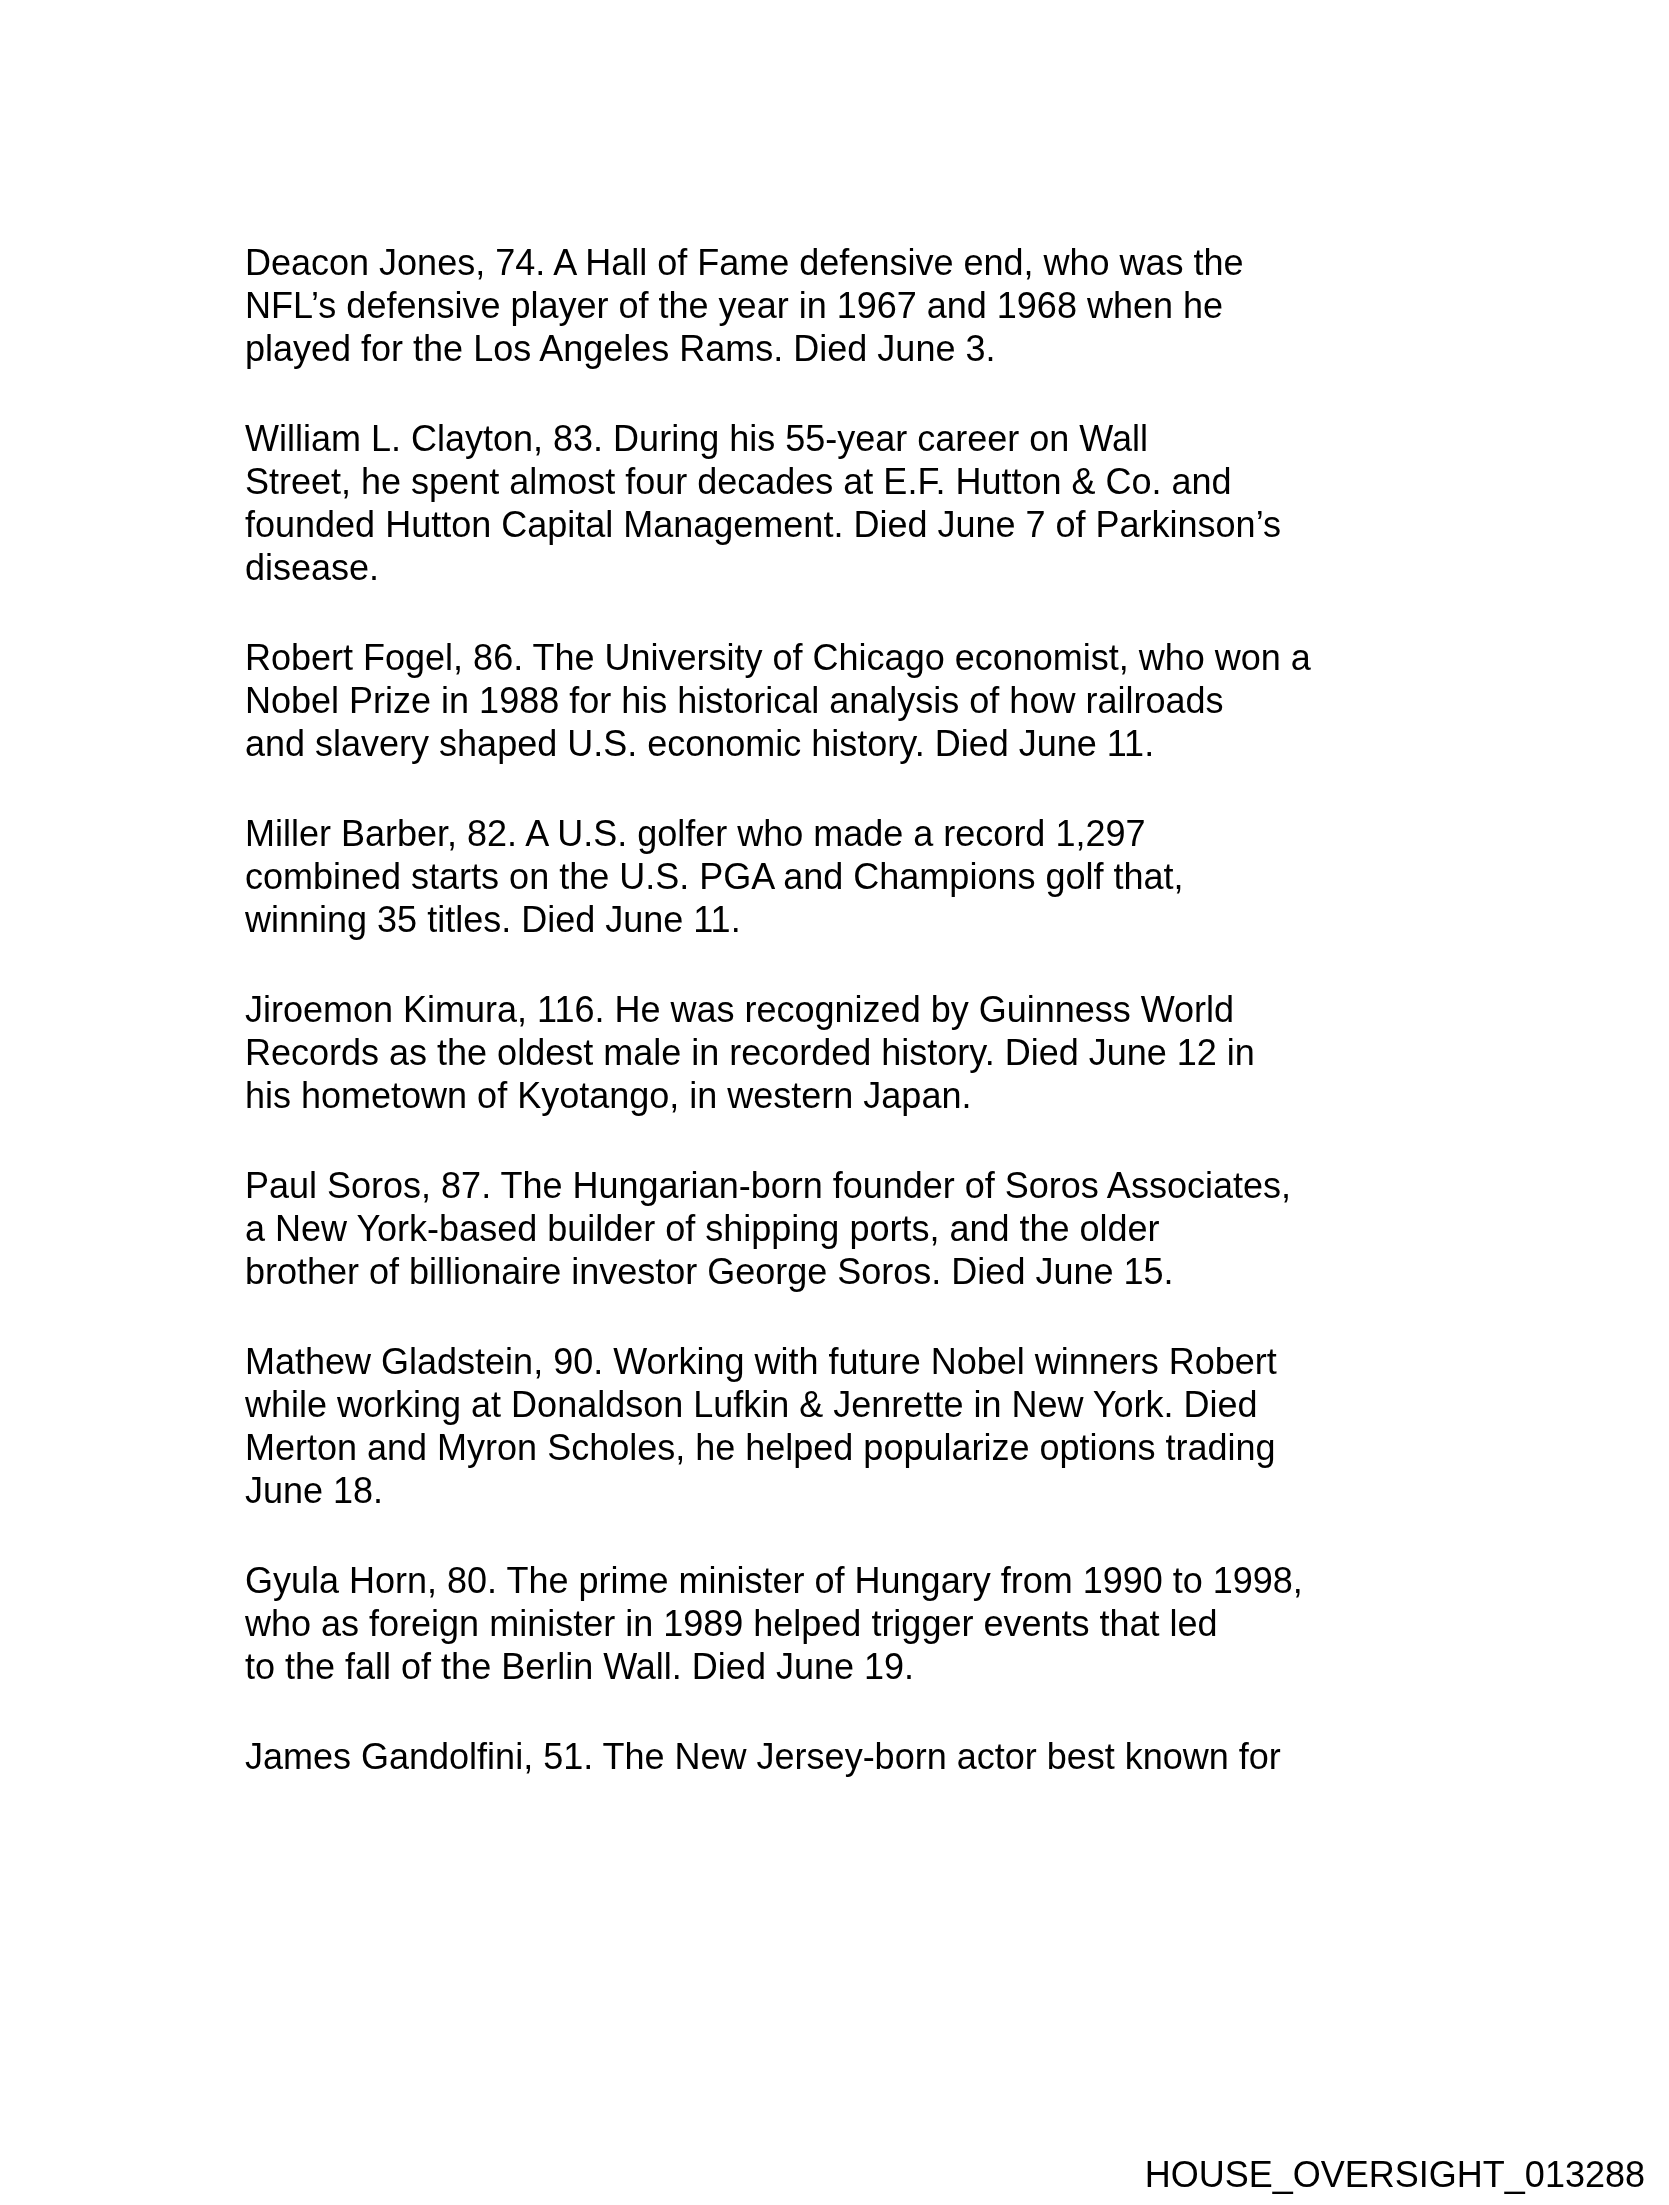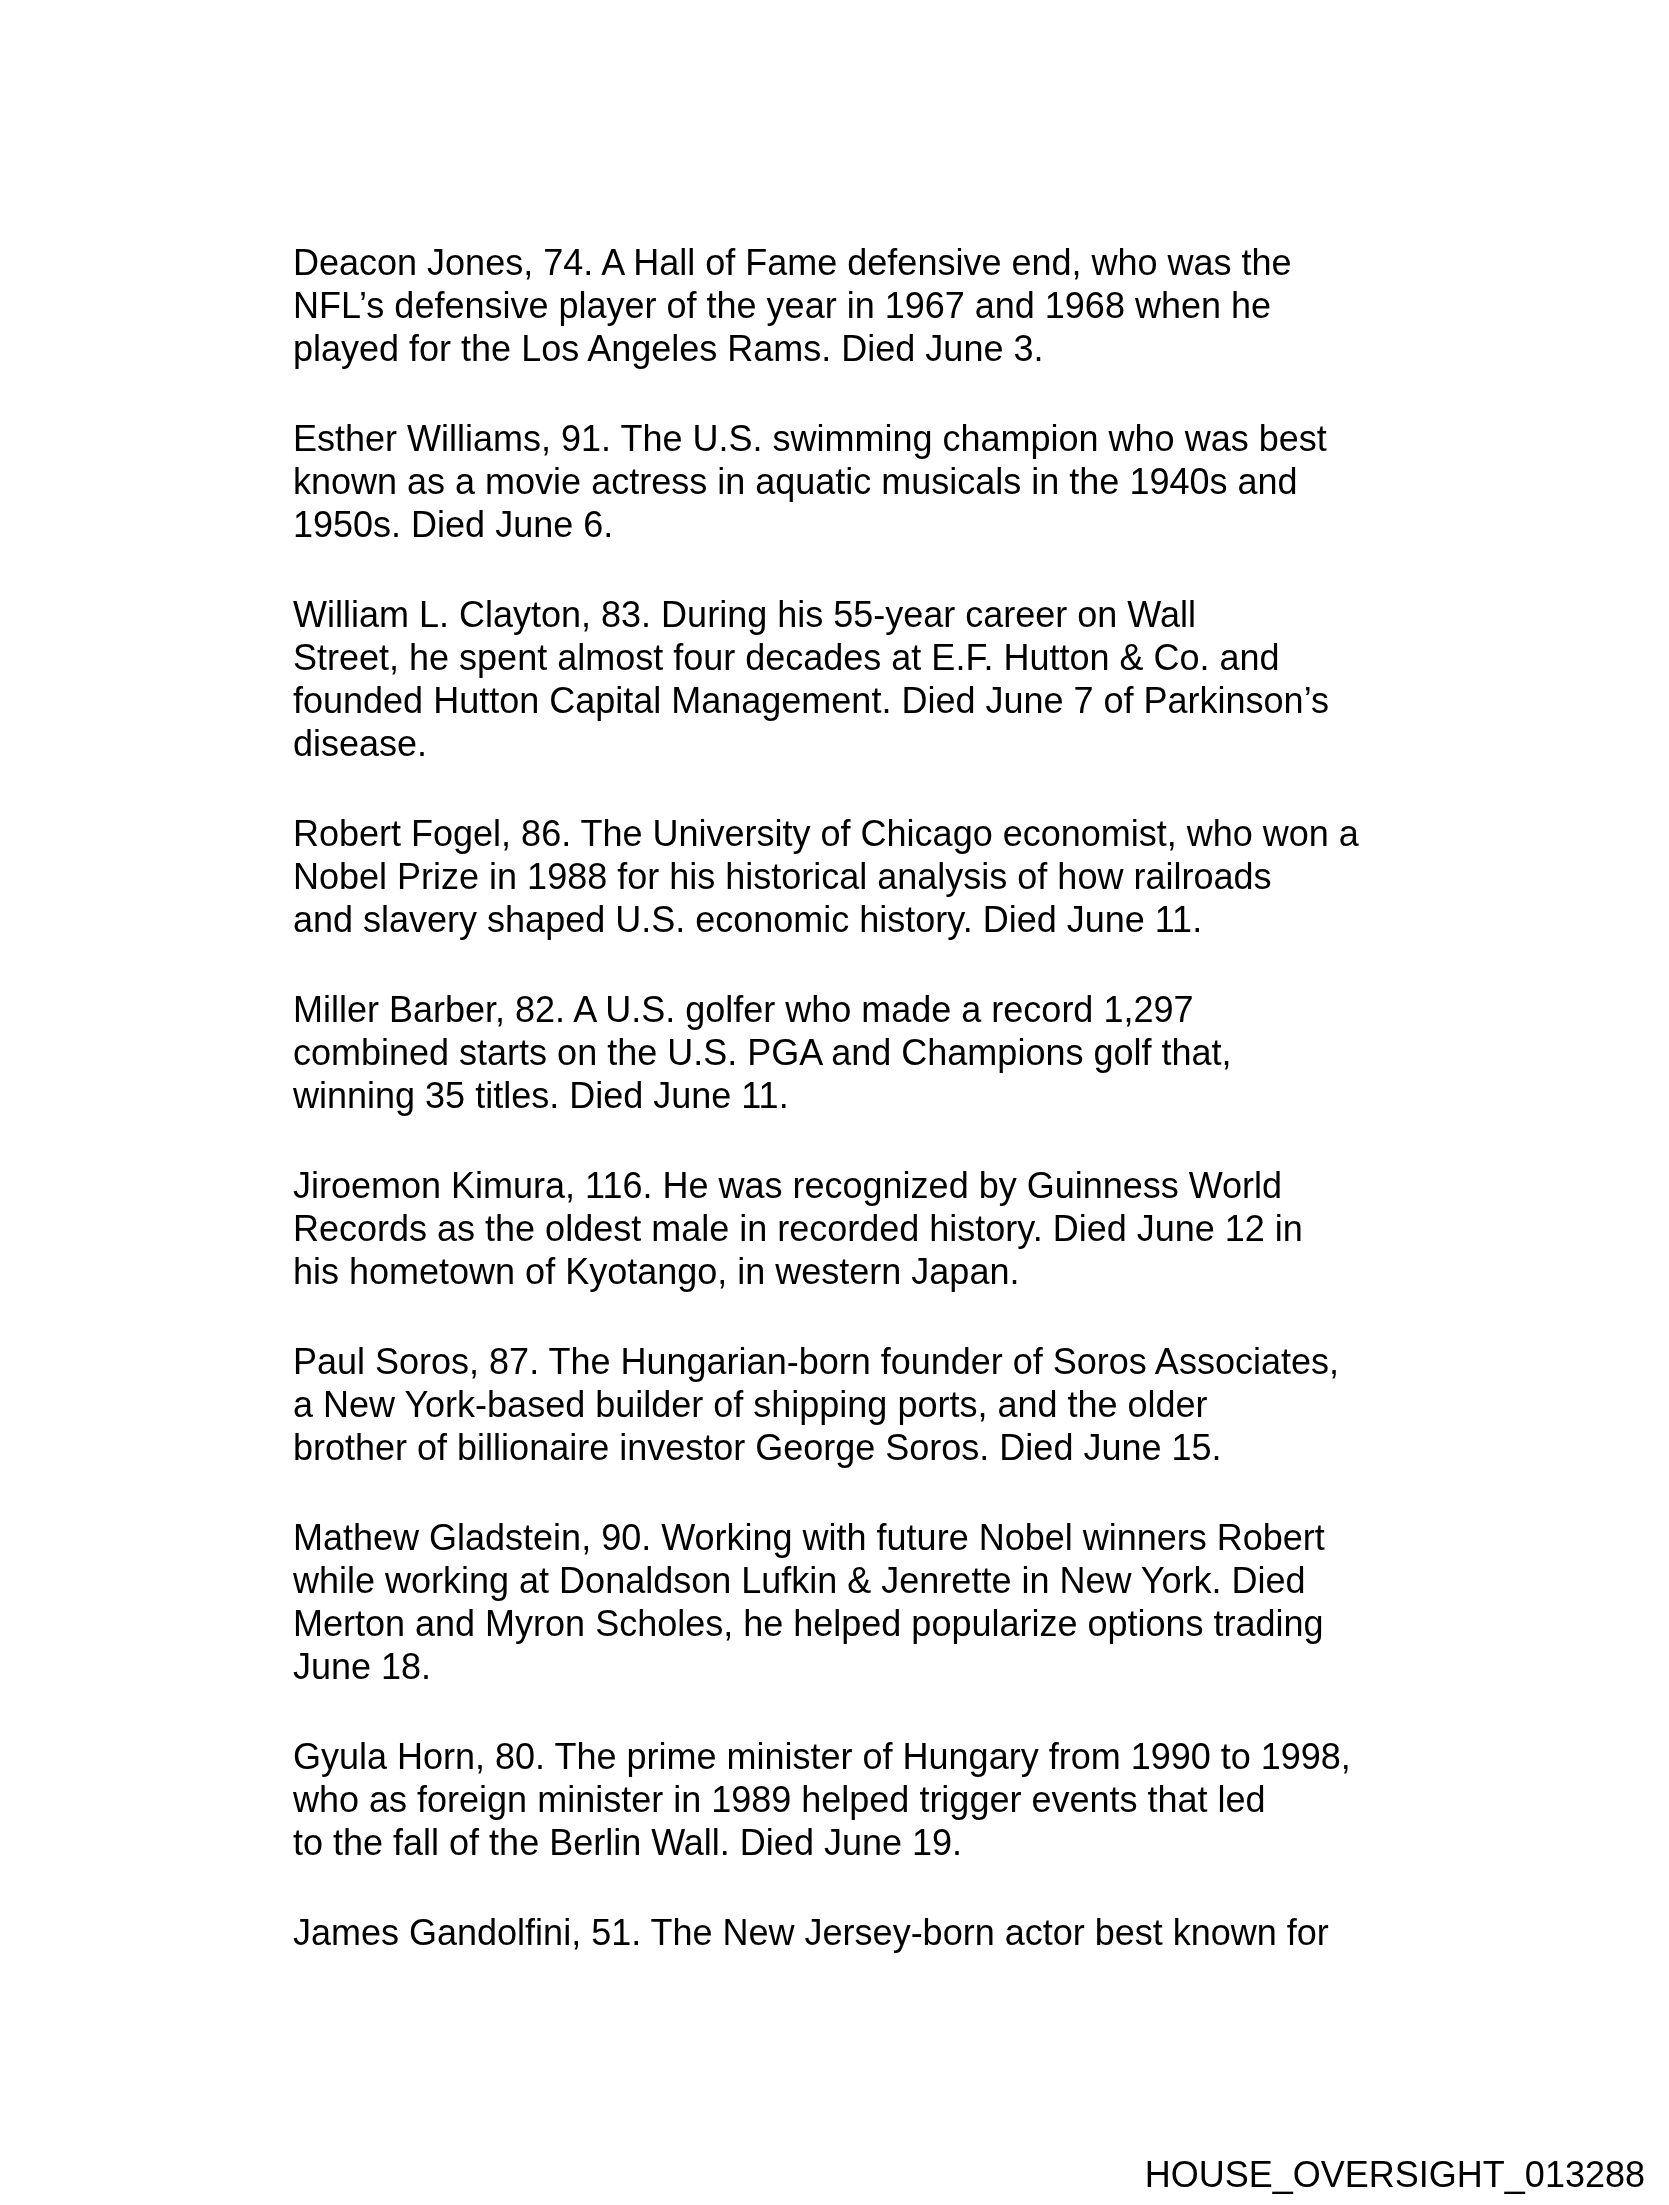--- a/index.html
+++ b/index.html
@@ -15,21 +15,20 @@
     overflow: hidden;
     font-family: "Liberation Sans", sans-serif;
     color: #000000;
   }
   .content {
     position: absolute;
     left: 245px;
     top: 241px;
     font-size: 36px;
     line-height: 43px;
-    margin-left: 48px;
   }
   .paragraph {
     margin: 0 0 47px 0;
   }
   .paragraph:last-child {
     margin-bottom: 0;
   }
   .line {
     white-space: nowrap;
   }
@@ -44,25 +43,20 @@
 </style>
 </head>
 <body>
 
 <div class="page">
   <div class="content">
       <div class="paragraph">
         <div class="line">Deacon Jones, 74. A Hall of Fame defensive end, who was the</div>
         <div class="line">NFL’s defensive player of the year in 1967 and 1968 when he</div>
         <div class="line">played for the Los Angeles Rams. Died June 3.</div>
-      </div>
-      <div class="paragraph">
-        <div class="line">Esther Williams, 91. The U.S. swimming champion who was best</div>
-        <div class="line">known as a movie actress in aquatic musicals in the 1940s and</div>
-        <div class="line">1950s. Died June 6.</div>
       </div>
       <div class="paragraph">
         <div class="line">William L. Clayton, 83. During his 55-year career on Wall</div>
         <div class="line">Street, he spent almost four decades at E.F. Hutton &amp; Co. and</div>
         <div class="line">founded Hutton Capital Management. Died June 7 of Parkinson’s</div>
         <div class="line">disease.</div>
       </div>
       <div class="paragraph">
         <div class="line">Robert Fogel, 86. The University of Chicago economist, who won a</div>
         <div class="line">Nobel Prize in 1988 for his historical analysis of how railroads</div>

